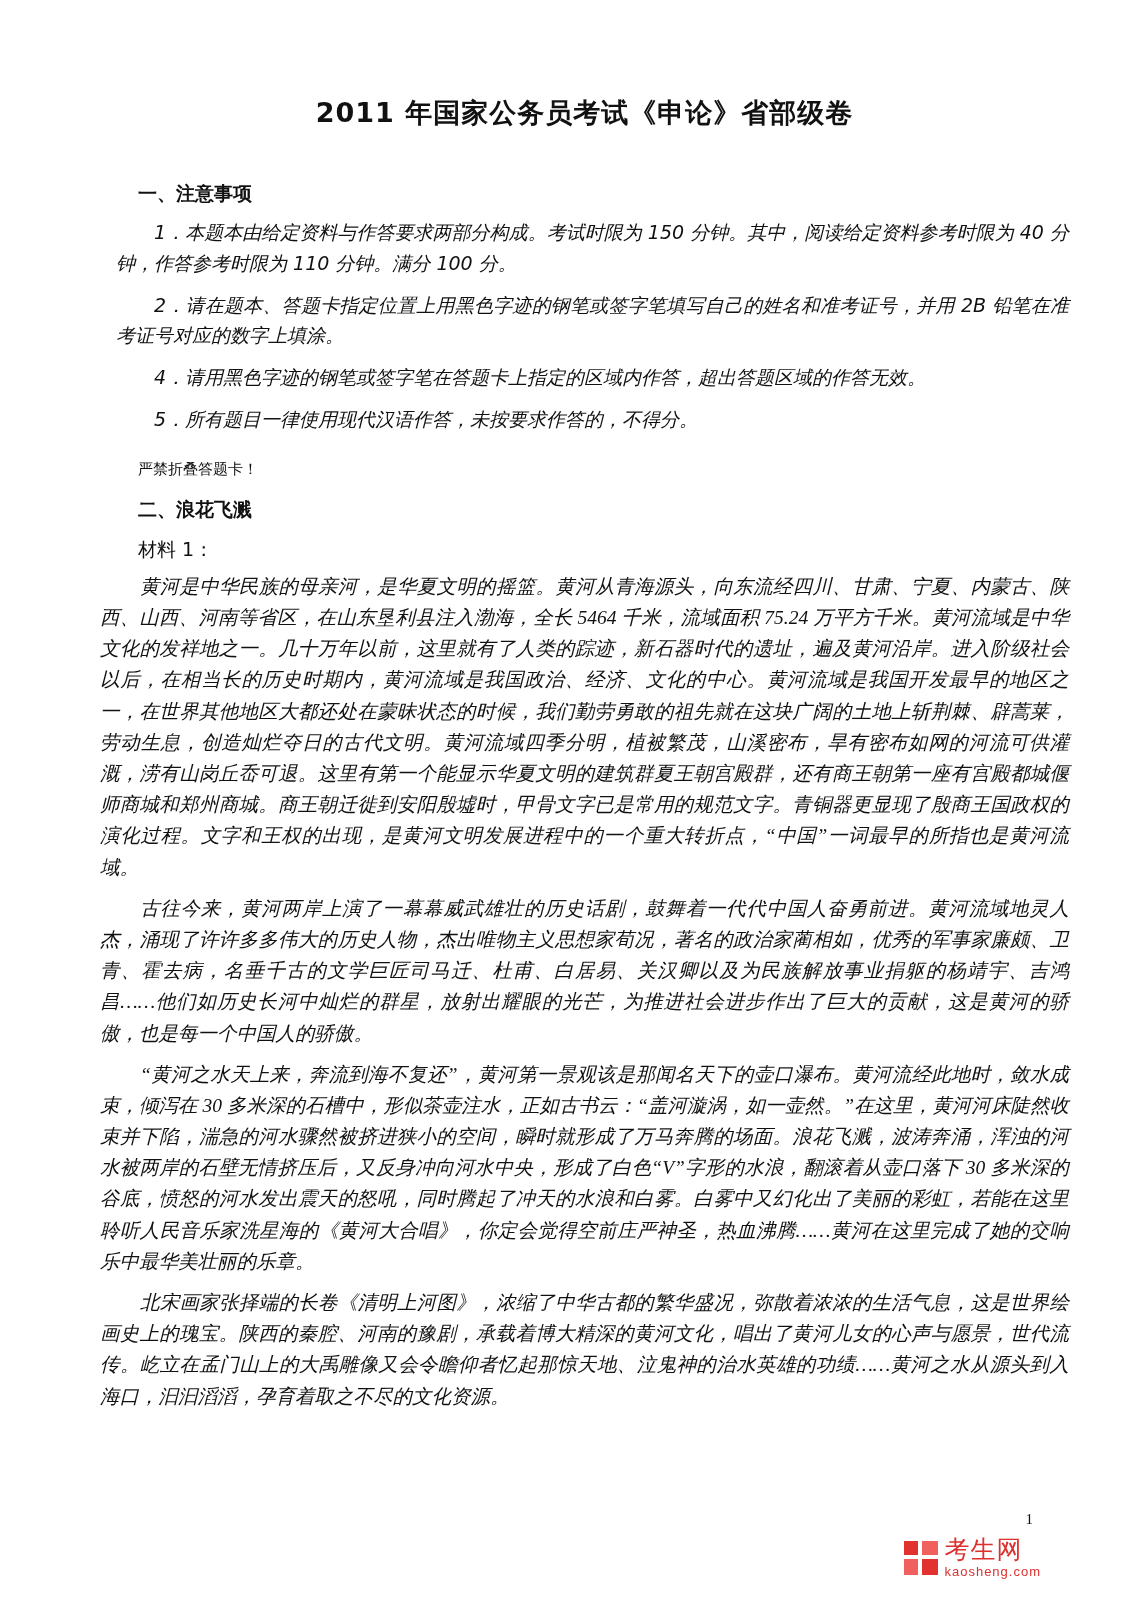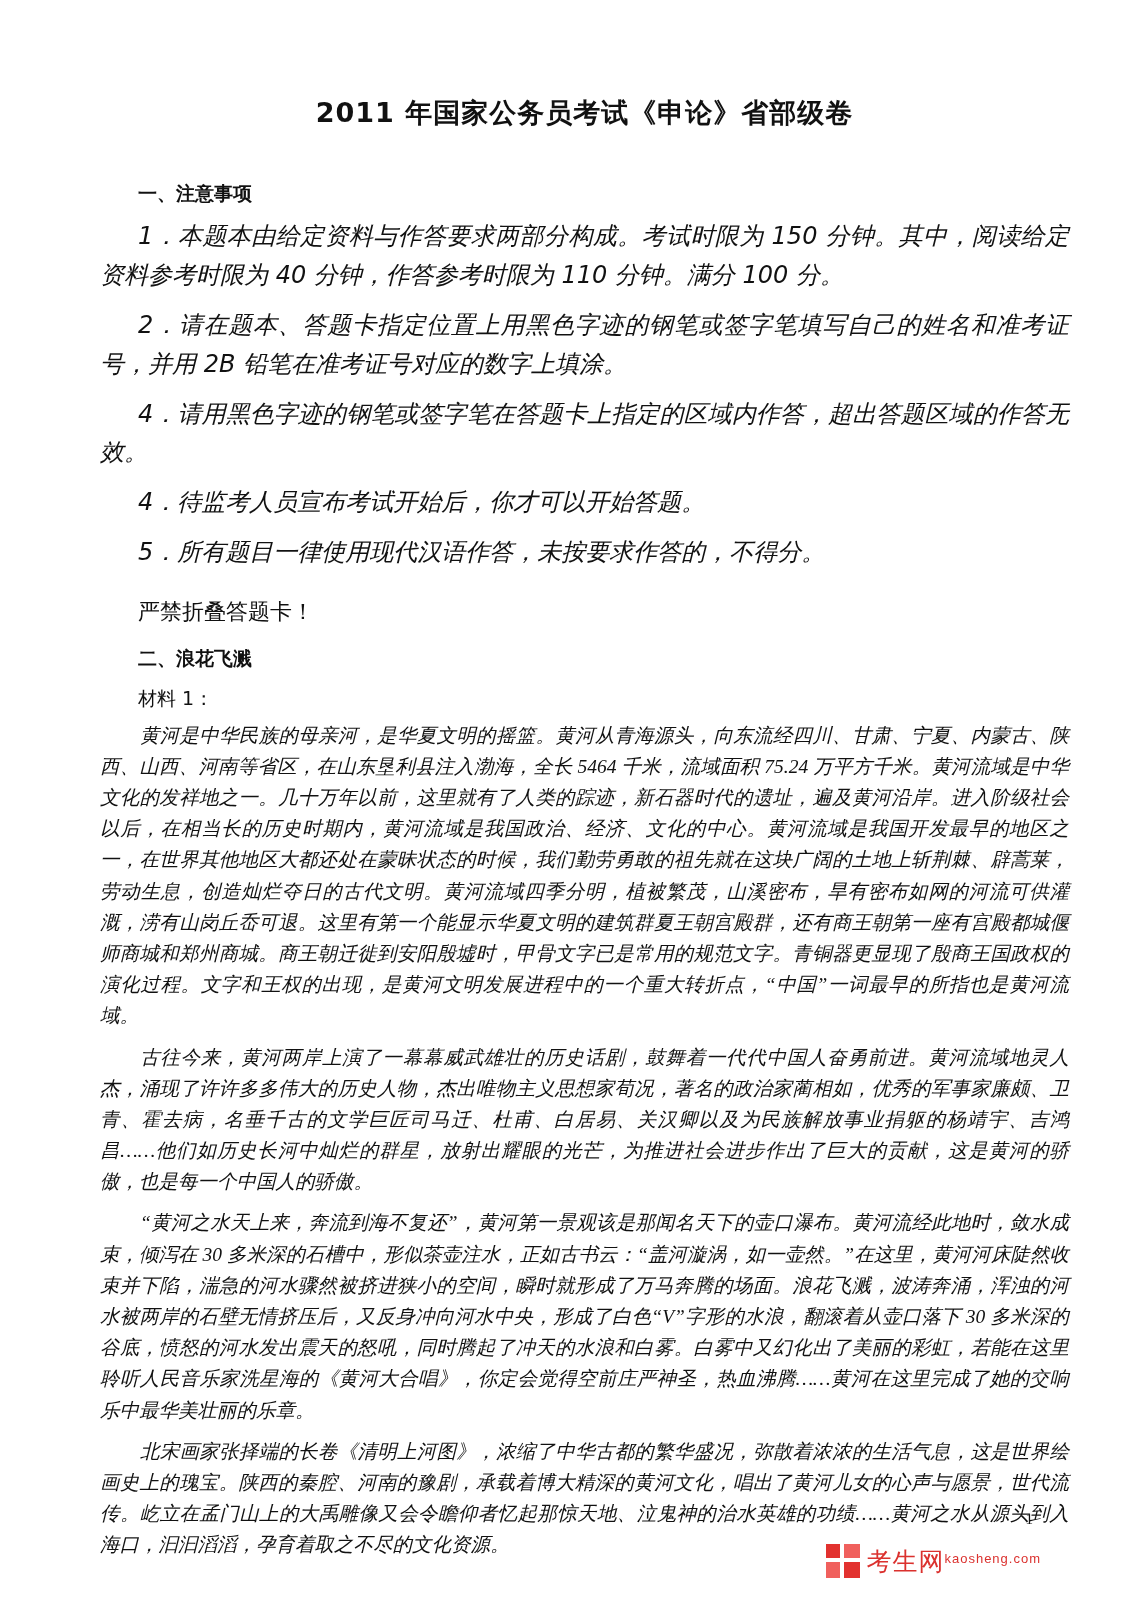--- a/index.html
+++ b/index.html
@@ -34,30 +34,30 @@
     text-indent: 38px;
     font-family: "DejaVu Sans", "Liberation Sans", sans-serif;
   }
   .sub-heading {
     font-size: 19px;
     margin: 14px 0 8px 0;
     text-indent: 38px;
     font-family: "DejaVu Sans", "Liberation Sans", sans-serif;
   }
   .notice-item {
-    font-size: 24px;
+    font-size: 19px;
     line-height: 1.62;
-    margin: 0 0 11px 0;
+    margin: 0 0 11px 16px;
     text-indent: 38px;
     text-align: justify;
     font-family: "DejaVu Sans", "Liberation Sans", sans-serif;
     font-style: italic;
   }
   .notice-strong {
-    font-size: 22px;
+    font-size: 15px;
     line-height: 1.62;
     margin: 22px 0 6px 0;
     text-indent: 38px;
     font-family: "DejaVu Sans", "Liberation Sans", sans-serif;
   }
   .body-para {
     font-size: 19.5px;
     line-height: 1.60;
     margin: 0 0 10px 0;
     text-indent: 40px;
@@ -89,20 +89,21 @@
     position: absolute;
     background: #e0211e;
     display: block;
   }
   .wm-mark i.a { left: 0; top: 0; width: 14px; height: 14px; }
   .wm-mark i.b { left: 18px; top: 0; width: 16px; height: 14px; background: #ef5350; }
   .wm-mark i.c { left: 0; top: 18px; width: 14px; height: 16px; background: #ef5350; }
   .wm-mark i.d { left: 18px; top: 18px; width: 16px; height: 16px; }
   .wm-text {
     display: flex;
+    flex-direction: column;
     line-height: 1;
   }
   .wm-cn {
     font-size: 25px;
     color: #d8201d;
     font-family: "DejaVu Sans", "Liberation Sans", sans-serif;
     letter-spacing: 1px;
   }
   .wm-en {
     font-size: 13px;
@@ -117,21 +118,20 @@
 
 <div class="page">
 
   <h1 class="doc-title">2011 年国家公务员考试《申论》省部级卷</h1>
 
   <h2 class="section-heading">一、注意事项</h2>
 
   <p class="notice-item">1．本题本由给定资料与作答要求两部分构成。考试时限为 150 分钟。其中，阅读给定资料参考时限为 40 分钟，作答参考时限为 110 分钟。满分 100 分。</p>
   <p class="notice-item">2．请在题本、答题卡指定位置上用黑色字迹的钢笔或签字笔填写自己的姓名和准考证号，并用 2B 铅笔在准考证号对应的数字上填涂。</p>
   <p class="notice-item">4．请用黑色字迹的钢笔或签字笔在答题卡上指定的区域内作答，超出答题区域的作答无效。</p>
-  <p class="notice-item">4．待监考人员宣布考试开始后，你才可以开始答题。</p>
   <p class="notice-item">5．所有题目一律使用现代汉语作答，未按要求作答的，不得分。</p>
 
   <p class="notice-strong">严禁折叠答题卡！</p>
 
   <h2 class="section-heading">二、浪花飞溅</h2>
 
   <p class="sub-heading">材料 1：</p>
 
   <p class="body-para">黄河是中华民族的母亲河，是华夏文明的摇篮。黄河从青海源头，向东流经四川、甘肃、宁夏、内蒙古、陕西、山西、河南等省区，在山东垦利县注入渤海，全长 5464 千米，流域面积 75.24 万平方千米。黄河流域是中华文化的发祥地之一。几十万年以前，这里就有了人类的踪迹，新石器时代的遗址，遍及黄河沿岸。进入阶级社会以后，在相当长的历史时期内，黄河流域是我国政治、经济、文化的中心。黄河流域是我国开发最早的地区之一，在世界其他地区大都还处在蒙昧状态的时候，我们勤劳勇敢的祖先就在这块广阔的土地上斩荆棘、辟蒿莱，劳动生息，创造灿烂夺日的古代文明。黄河流域四季分明，植被繁茂，山溪密布，旱有密布如网的河流可供灌溉，涝有山岗丘岙可退。这里有第一个能显示华夏文明的建筑群夏王朝宫殿群，还有商王朝第一座有宫殿都城偃师商城和郑州商城。商王朝迁徙到安阳殷墟时，甲骨文字已是常用的规范文字。青铜器更显现了殷商王国政权的演化过程。文字和王权的出现，是黄河文明发展进程中的一个重大转折点，“中国”一词最早的所指也是黄河流域。</p>
   <p class="body-para">古往今来，黄河两岸上演了一幕幕威武雄壮的历史话剧，鼓舞着一代代中国人奋勇前进。黄河流域地灵人杰，涌现了许许多多伟大的历史人物，杰出唯物主义思想家荀况，著名的政治家蔺相如，优秀的军事家廉颇、卫青、霍去病，名垂千古的文学巨匠司马迁、杜甫、白居易、关汉卿以及为民族解放事业捐躯的杨靖宇、吉鸿昌……他们如历史长河中灿烂的群星，放射出耀眼的光芒，为推进社会进步作出了巨大的贡献，这是黄河的骄傲，也是每一个中国人的骄傲。</p>

